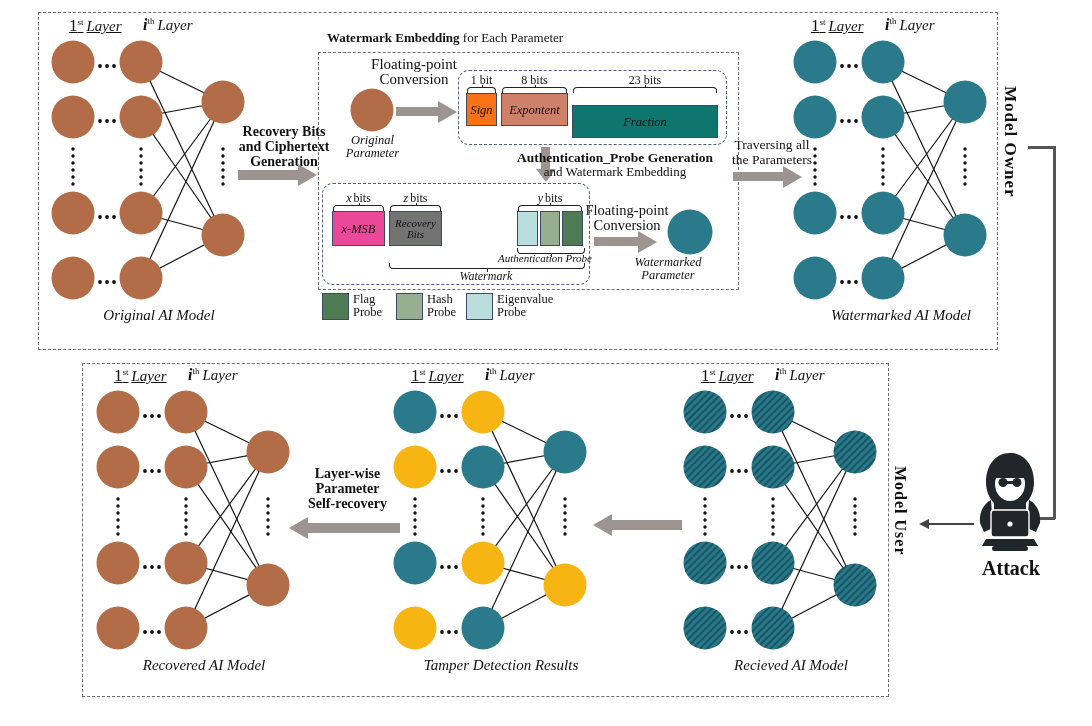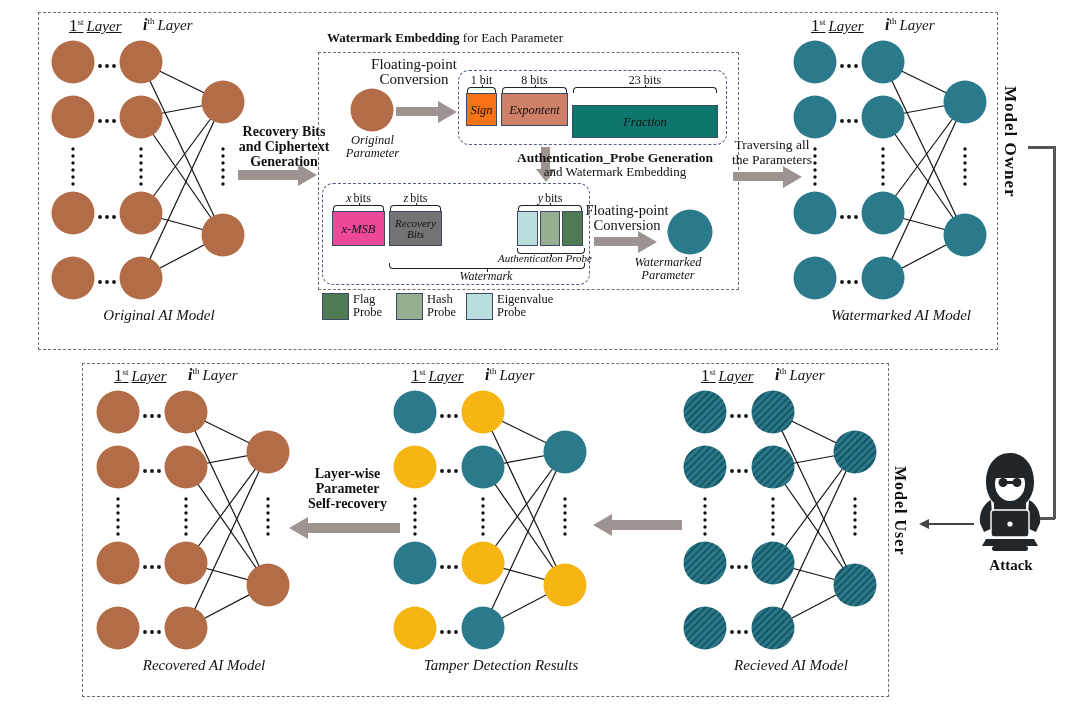--- a/index.html
+++ b/index.html
@@ -500,18 +500,18 @@
     <circle cx="33" cy="32.5" r="4.5" fill="#20262a"></circle>
     <circle cx="47" cy="32.5" r="4.5" fill="#20262a"></circle>
     <rect x="33" y="31" width="14" height="3" fill="#20262a"></rect>
     <path d="M21,50 C13,54 9,63 10,73 L14,82 L23,78 Z" fill="#20262a"></path>
     <path d="M59,50 C67,54 71,63 70,73 L66,82 L57,78 Z" fill="#20262a"></path>
     <rect x="21" y="60" width="38" height="27" rx="3" fill="#20262a" stroke="#fff" stroke-width="1.4"></rect>
     <circle cx="40" cy="74" r="2.6" fill="#fff"></circle>
     <path d="M16,89 L64,89 L68,96 L12,96 Z" fill="#20262a"></path>
     <rect x="22" y="96" width="36" height="5" rx="2.5" fill="#20262a"></rect>
   </svg>
-  <div class="txt ctr b" style="left:968px;top:557px;width:86px;font-size:15px;">Attack</div>
+  <div class="txt ctr b" style="left:968px;top:557px;width:86px;font-size:20px;">Attack</div>
 
   <div class="conn" style="left:928px;top:523px;width:46px;height:2px;background:#444;"></div>
   <div class="abs" style="left:919px;top:519px;width:0;height:0;border-right:10px solid #444;border-top:5px solid transparent;border-bottom:5px solid transparent;"></div>
 
 </div>
 
 </body></html>

